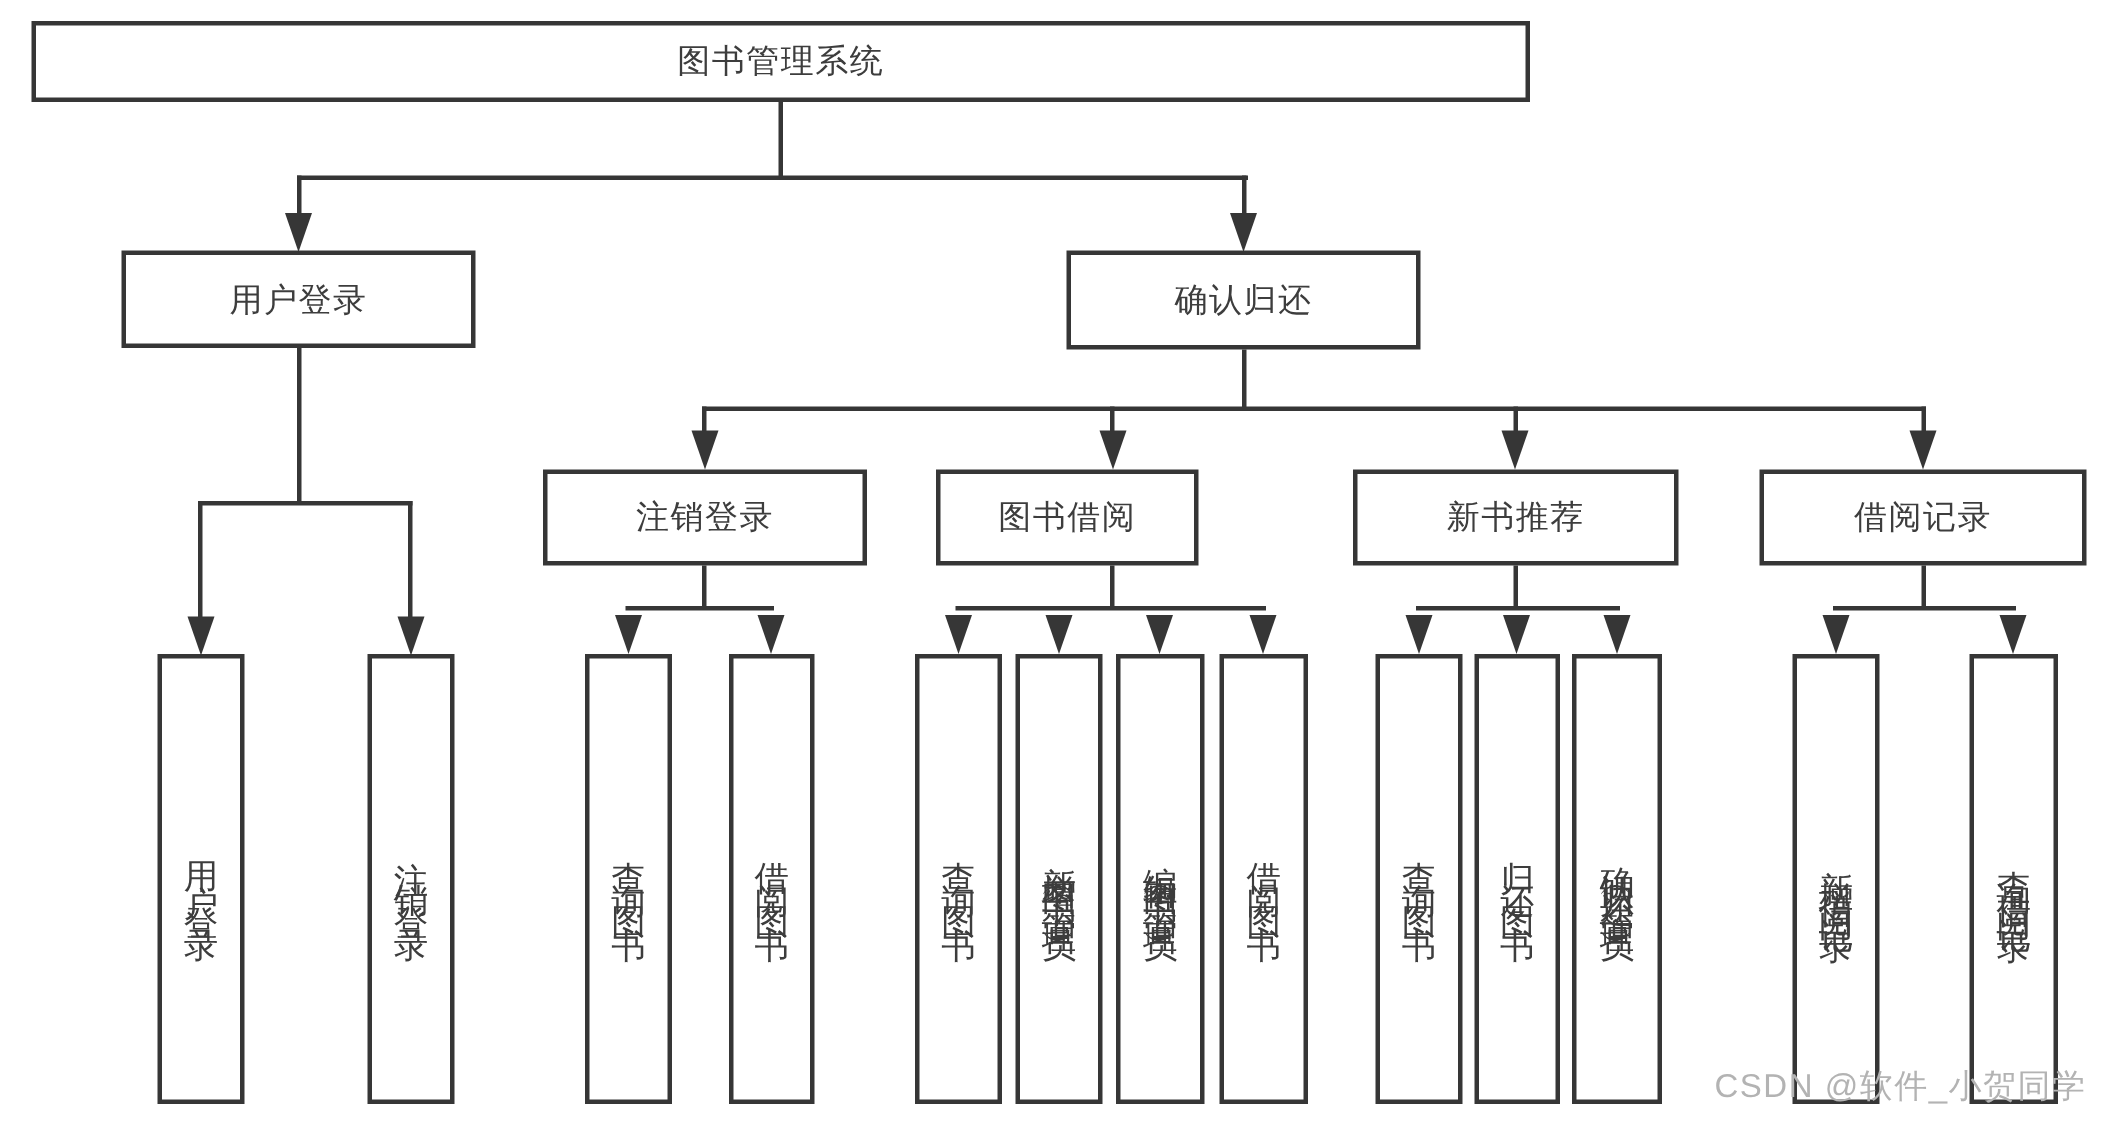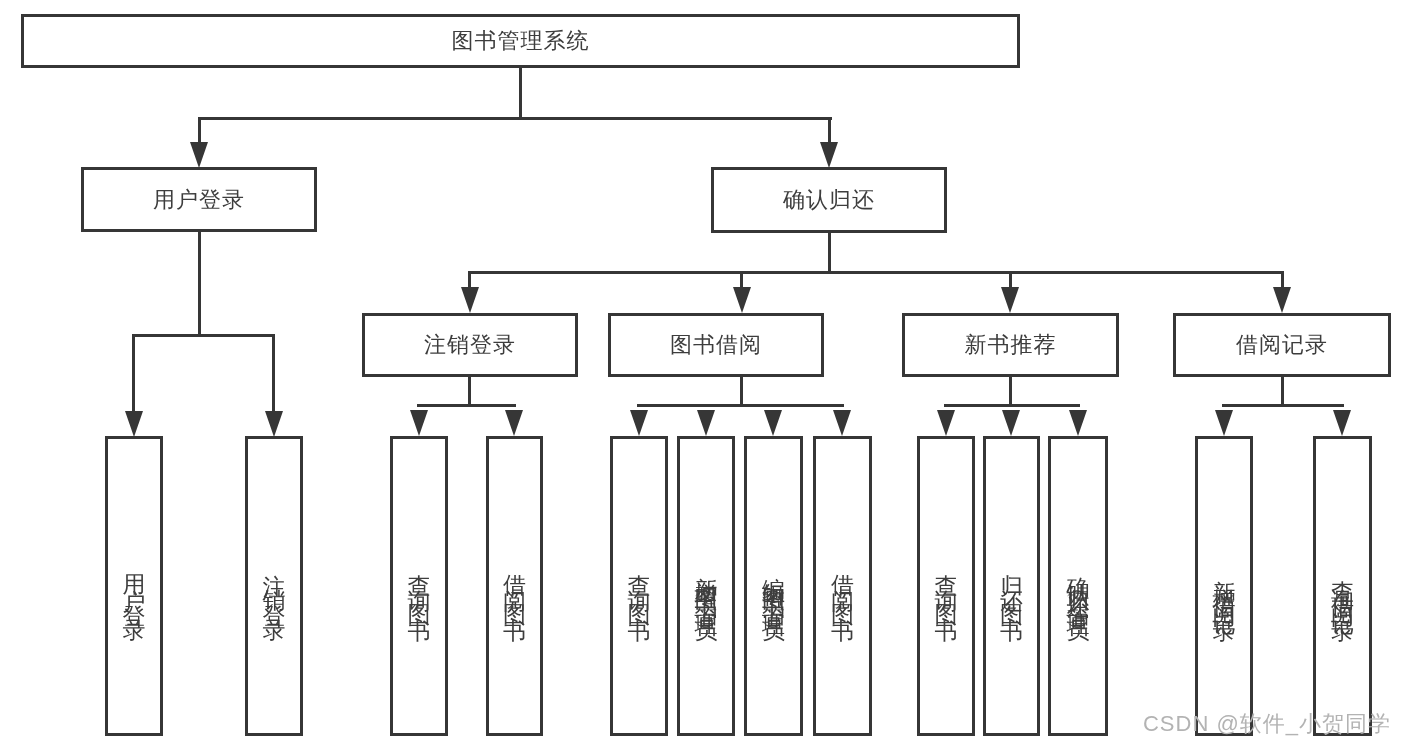--- a/index.html
+++ b/index.html
@@ -68,21 +68,21 @@
   <div class="node" style="left:81px;top:167px;width:236px;height:65px">
     <span class="hlabel">用户登录</span>
   </div>
   <div class="node" style="left:711px;top:167px;width:236px;height:66px">
     <span class="hlabel">确认归还</span>
   </div>
 
   <div class="node" style="left:362px;top:313px;width:216px;height:64px">
     <span class="hlabel">注销登录</span>
   </div>
-  <div class="node" style="left:608px;top:313px;width:216px;height:64px">
+  <div class="node" style="left:624px;top:313px;width:175px;height:64px">
     <span class="hlabel">图书借阅</span>
   </div>
   <div class="node" style="left:902px;top:313px;width:217px;height:64px">
     <span class="hlabel">新书推荐</span>
   </div>
   <div class="node" style="left:1173px;top:313px;width:218px;height:64px">
     <span class="hlabel">借阅记录</span>
   </div>
 
   <div class="node leaf" style="left:105px;width:58px">

